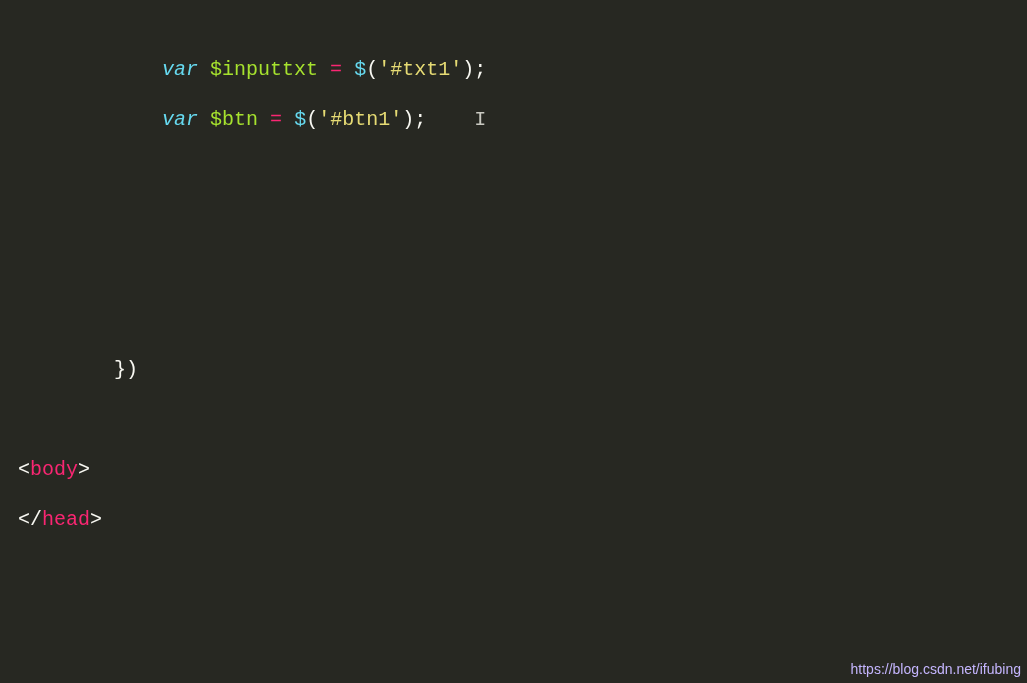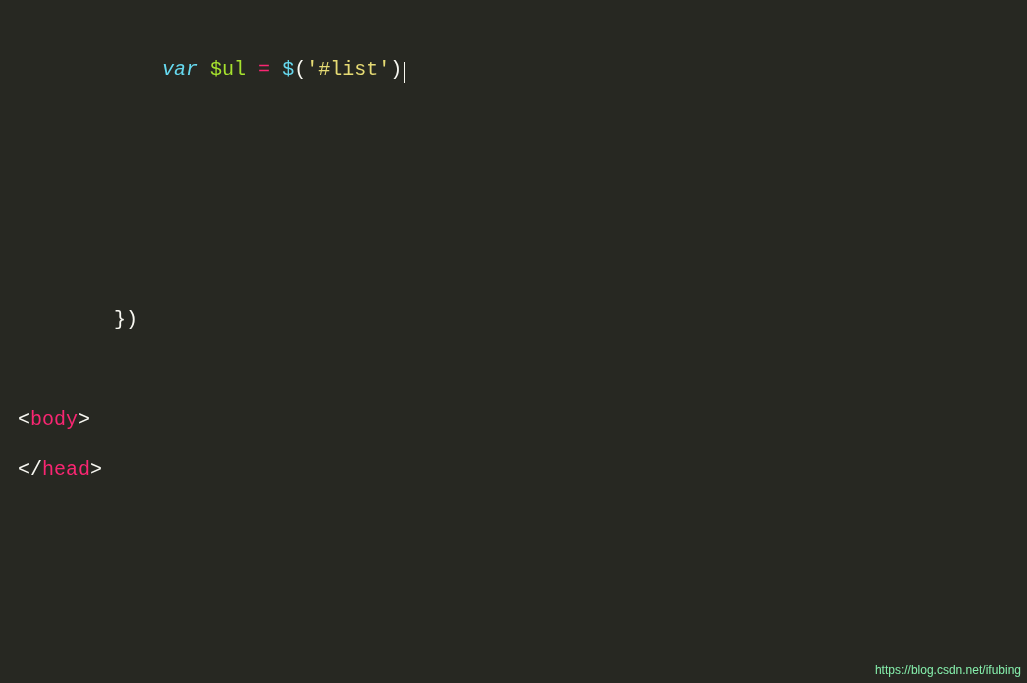--- a/index.html
+++ b/index.html
@@ -8,27 +8,28 @@
   .tok-var{color:#a6e22e}                    
   .tok-plain{color:#f8f8f2}
   .tok-op{color:#f92672}                     
   .tok-fn{color:#66d9ef}                     
   .tok-str{color:#e6db74}                    
   .tok-tag{color:#f92672}                    
   .tok-tagdelim{color:#f8f8f2}                   
   .line{display:block}
   .cursor{display:inline-block;width:1px;height:21px;background:#f8f8f0;vertical-align:text-bottom;margin-left:2px;position:relative;top:2px}
   .caret-i{color:#c8c8c0;font-style:normal}
-  .watermark{position:absolute;right:6px;bottom:6px;font-size:12px;color:#86efac;font-family:Arial,sans-serif;letter-spacing:0}
+  .watermark{position:absolute;right:6px;bottom:6px;font-size:14px;color:#c4b5fd;font-family:Arial,sans-serif;letter-spacing:0}
 </style>
 </head>
 <body>
 
 <div class="editor">
-<span class="line">            <span class="tok-kw">var</span> <span class="tok-var">$ul</span> <span class="tok-op">=</span> <span class="tok-fn">$</span><span class="tok-plain">(</span><span class="tok-str">'#list'</span><span class="tok-plain">)</span><span class="cursor"></span></span>
+<span class="line">            <span class="tok-kw">var</span> <span class="tok-var">$inputtxt</span> <span class="tok-op">=</span> <span class="tok-fn">$</span><span class="tok-plain">(</span><span class="tok-str">'#txt1'</span><span class="tok-plain">);</span></span>
+<span class="line">            <span class="tok-kw">var</span> <span class="tok-var">$btn</span> <span class="tok-op">=</span> <span class="tok-fn">$</span><span class="tok-plain">(</span><span class="tok-str">'#btn1'</span><span class="tok-plain">);</span>    <span class="caret-i">I</span></span>
 <span class="line"> </span>
 <span class="line"> </span>
 <span class="line"> </span>
 <span class="line"> </span>
 <span class="line">        <span class="tok-plain">})</span></span>
 <span class="line"> </span>
 <span class="line"><span class="tok-tagdelim">&lt;</span><span class="tok-tag">body</span><span class="tok-tagdelim">&gt;</span></span>
 <span class="line"><span class="tok-tagdelim">&lt;/</span><span class="tok-tag">head</span><span class="tok-tagdelim">&gt;</span></span>
 <span class="line"> </span>
 

